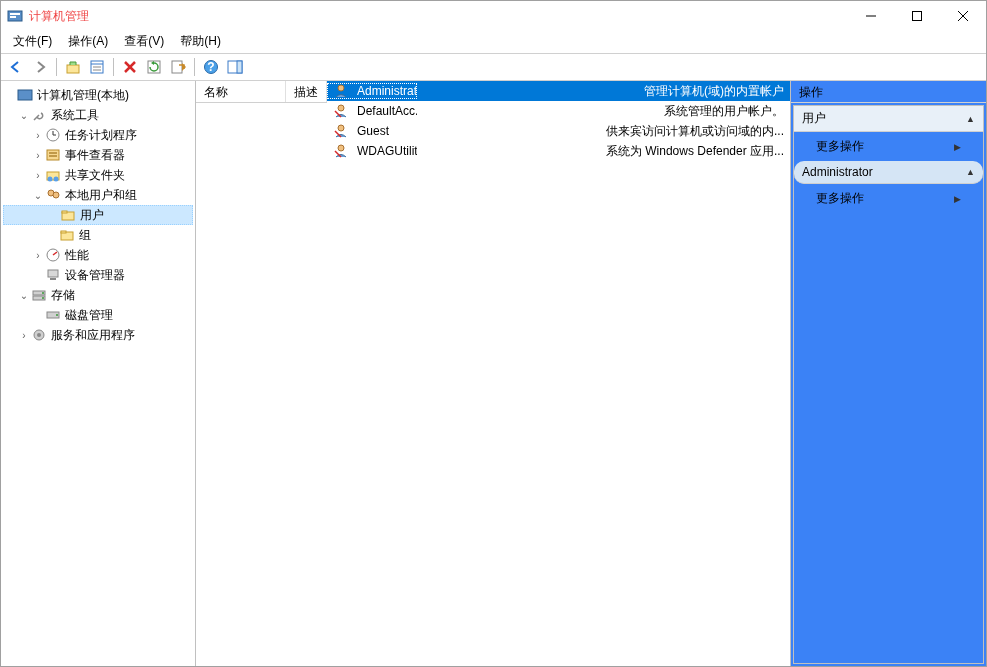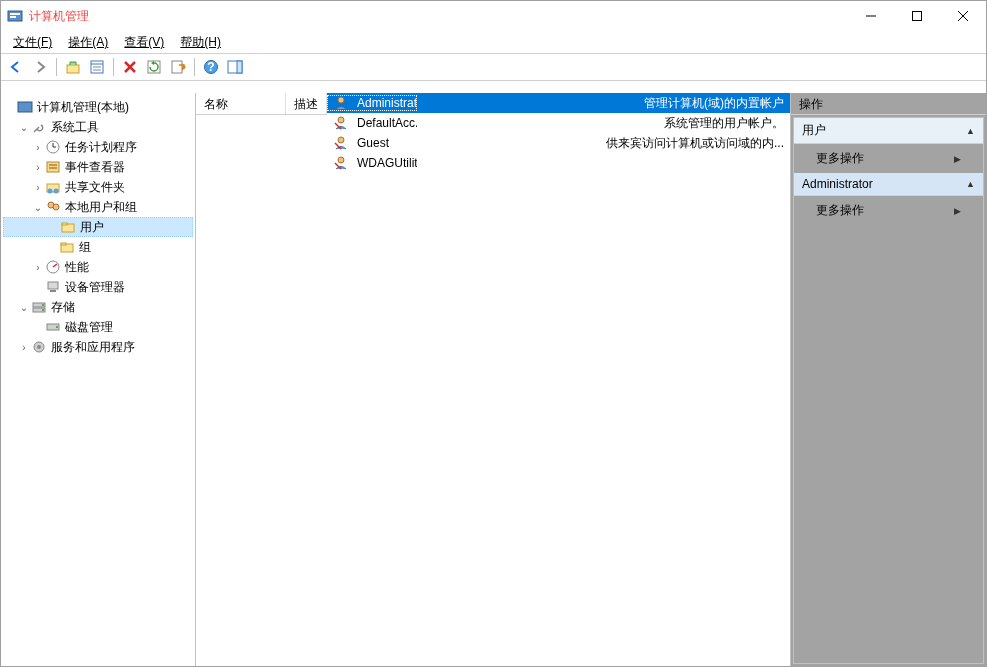--- a/index.html
+++ b/index.html
@@ -6,30 +6,30 @@
     body { background: #fff; width: 987px; height: 667px; display: flex; flex-direction: column; border: 1px solid #a0a0a0; overflow: hidden; }
 
     
     .titlebar { height: 30px; display: flex; align-items: center; padding: 0 0 0 6px; background: #fff; }
     .titlebar .icon { width: 16px; height: 16px; margin-right: 6px; }
     .titlebar .title { flex: 1; color: #ef4444; }
     .win-controls { display: flex; height: 100%; }
     .win-btn { width: 46px; height: 100%; display: flex; align-items: center; justify-content: center; cursor: default; }
 
     
-    .menubar { height: 22px; display: flex; align-items: flex-end; padding: 0 4px; background: #fff; text-decoration: underline; }
+    .menubar { height: 22px; display: flex; align-items: flex-start; padding: 0 4px; background: #fff; }
     .menu-item { padding: 2px 8px; cursor: default; }
 
     
     .toolbar { height: 28px; display: flex; align-items: center; padding: 2px 4px; background: #fff; border-top: 1px solid #d0d0d0; border-bottom: 1px solid #d0d0d0; gap: 2px; }
     .tb-btn { width: 22px; height: 22px; display: flex; align-items: center; justify-content: center; border: 1px solid transparent; cursor: default; }
     .tb-sep { width: 1px; height: 18px; background: #c0c0c0; margin: 0 3px; }
 
     
-    .main { flex: 1; display: flex; overflow: hidden; margin-top: 12px; }
+    .main { flex: 1; display: flex; overflow: hidden; }
 
     
     .tree-panel { width: 195px; border-right: 1px solid #c0c0c0; padding: 4px 2px; overflow: auto; background: #fff; }
     .tree-node { display: flex; align-items: center; height: 20px; cursor: default; white-space: nowrap; }
     .tree-node.selected { background: #cce8ff; border: 1px dotted #99d1ff; }
     .tree-toggle { width: 14px; text-align: center; color: #666; font-size: 10px; }
     .tree-icon { width: 16px; height: 16px; margin-right: 4px; display: inline-flex; align-items: center; justify-content: center; }
     .indent-1 { padding-left: 14px; }
     .indent-2 { padding-left: 28px; }
     .indent-3 { padding-left: 42px; }
@@ -44,25 +44,25 @@
     .list-body { flex: 1; overflow: auto; }
     .list-row { height: 20px; display: flex; align-items: center; cursor: default; }
     .list-row.selected { background: #0078d7; color: #fff; }
     .list-row.selected .cell-name { outline: 1px dotted #fff; outline-offset: -1px; }
     .cell { padding: 0 6px; overflow: hidden; text-overflow: ellipsis; white-space: nowrap; }
     .cell-name { width: 90px; display: flex; align-items: center; gap: 4px; }
     .cell-fullname { width: 150px; }
     .cell-desc { flex: 1; text-align: right; }
 
     
-    .actions-panel { width: 195px; background: #a3a3a3; display: flex; flex-direction: column; justify-content: space-between; }
+    .actions-panel { width: 195px; background: #3b82f6; display: flex; flex-direction: column; justify-content: space-between; }
     .actions-header { height: 22px; padding: 3px 8px; border-bottom: 1px solid #d0d0d0; font-weight: normal; }
     .actions-body { flex: 1; border: 1px solid #c0c0c0; margin: 2px; }
     .action-section-hdr { background: #e8f0f8; padding: 4px 8px; display: flex; justify-content: space-between; align-items: center; border-bottom: 1px solid #d0d0d0; cursor: default; }
-    .action-section-hdr.alt { background: #d5e5f5; }
+    .action-section-hdr.alt { background: #d5e5f5; border-radius: 10px; }
     .action-link { padding: 6px 22px; display: flex; justify-content: space-between; align-items: center; cursor: default; }
     .chev-up { font-size: 9px; color: #333; }
     .chev-right { font-size: 9px; color: #333; }
 
     svg { display: block; }
   </style>
 </head>
 <body>
 
 <div class="titlebar">
@@ -353,20 +353,21 @@
           <span class="tree-icon">
               <svg width="16" height="16">
                 <circle cx="8" cy="5" r="3" fill="#f0c080" stroke="#a87030"></circle>
                 <path d="M3 14 Q8 9 13 14" fill="#6aa0d8" stroke="#3a6a9a"></path>
                 <path d="M2 8 L8 14" stroke="#d62a2a" stroke-width="1.5"></path>
               </svg>
             </span>
           <span>WDAGUtilit...</span>
         </div>
         <div class="cell cell-fullname"></div>
+        <div class="cell cell-desc">系统为 Windows Defender 应用...</div>
       </div>
     </div>
   </div>
 
   <div class="actions-panel">
     <div class="actions-header">操作</div>
     <div class="actions-body">
       <div class="action-section-hdr">
         <span>用户</span>
         <span class="chev-up">▲</span>

